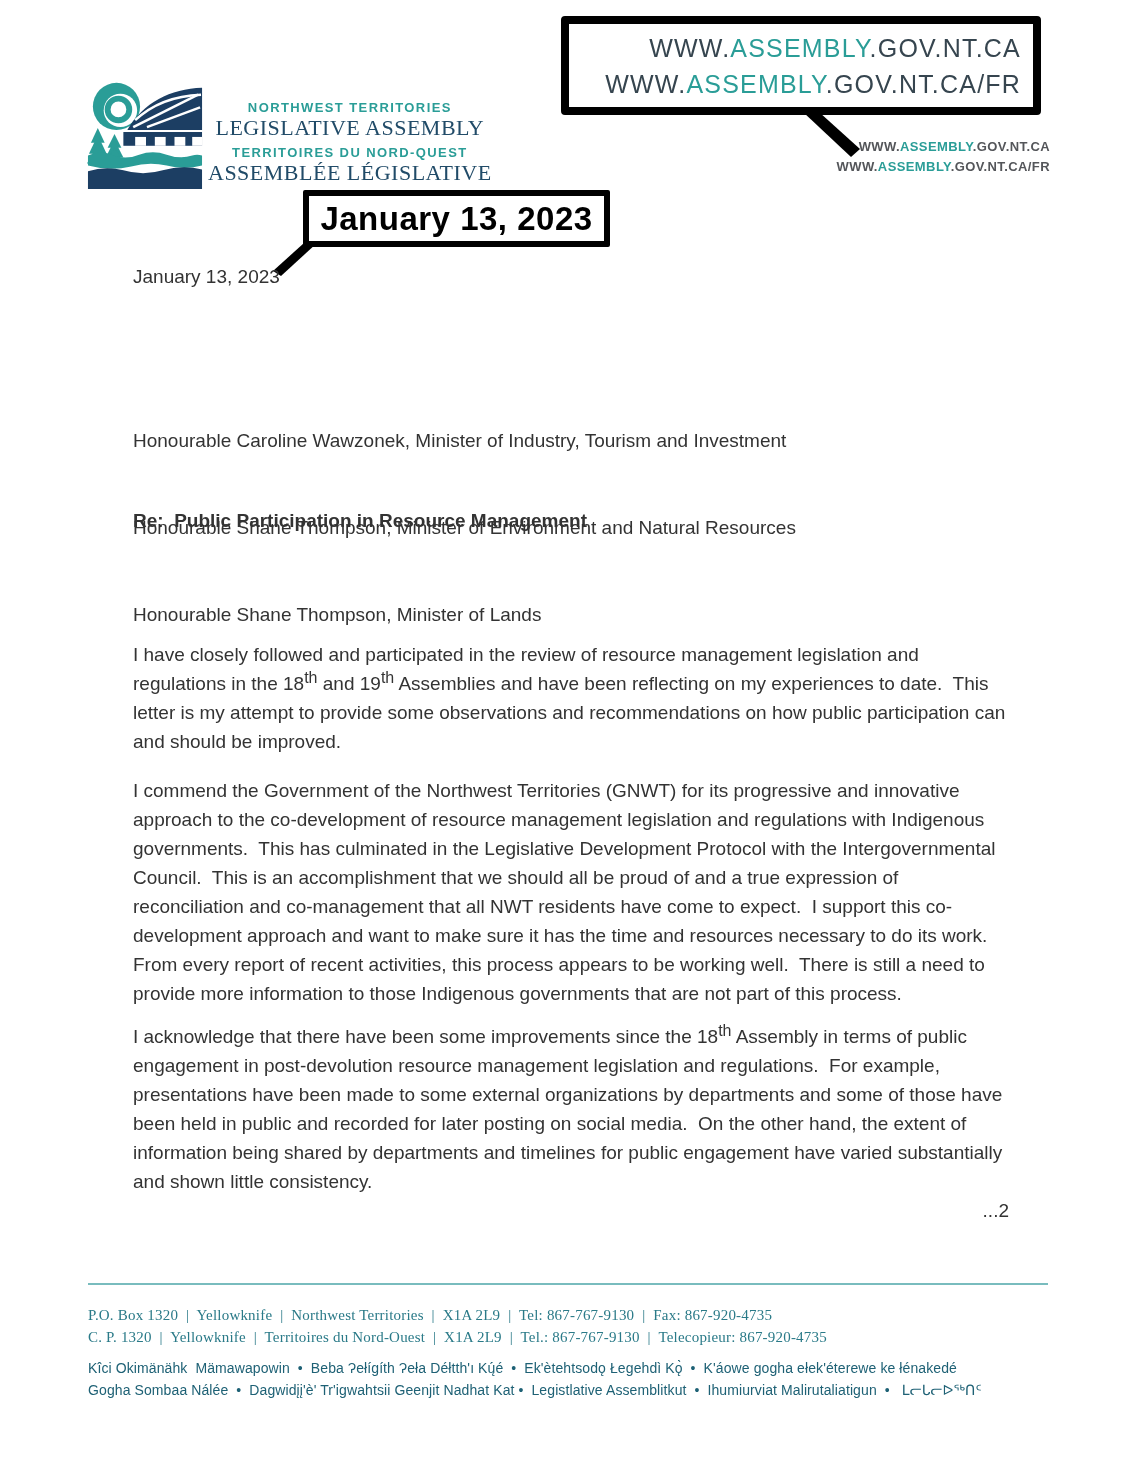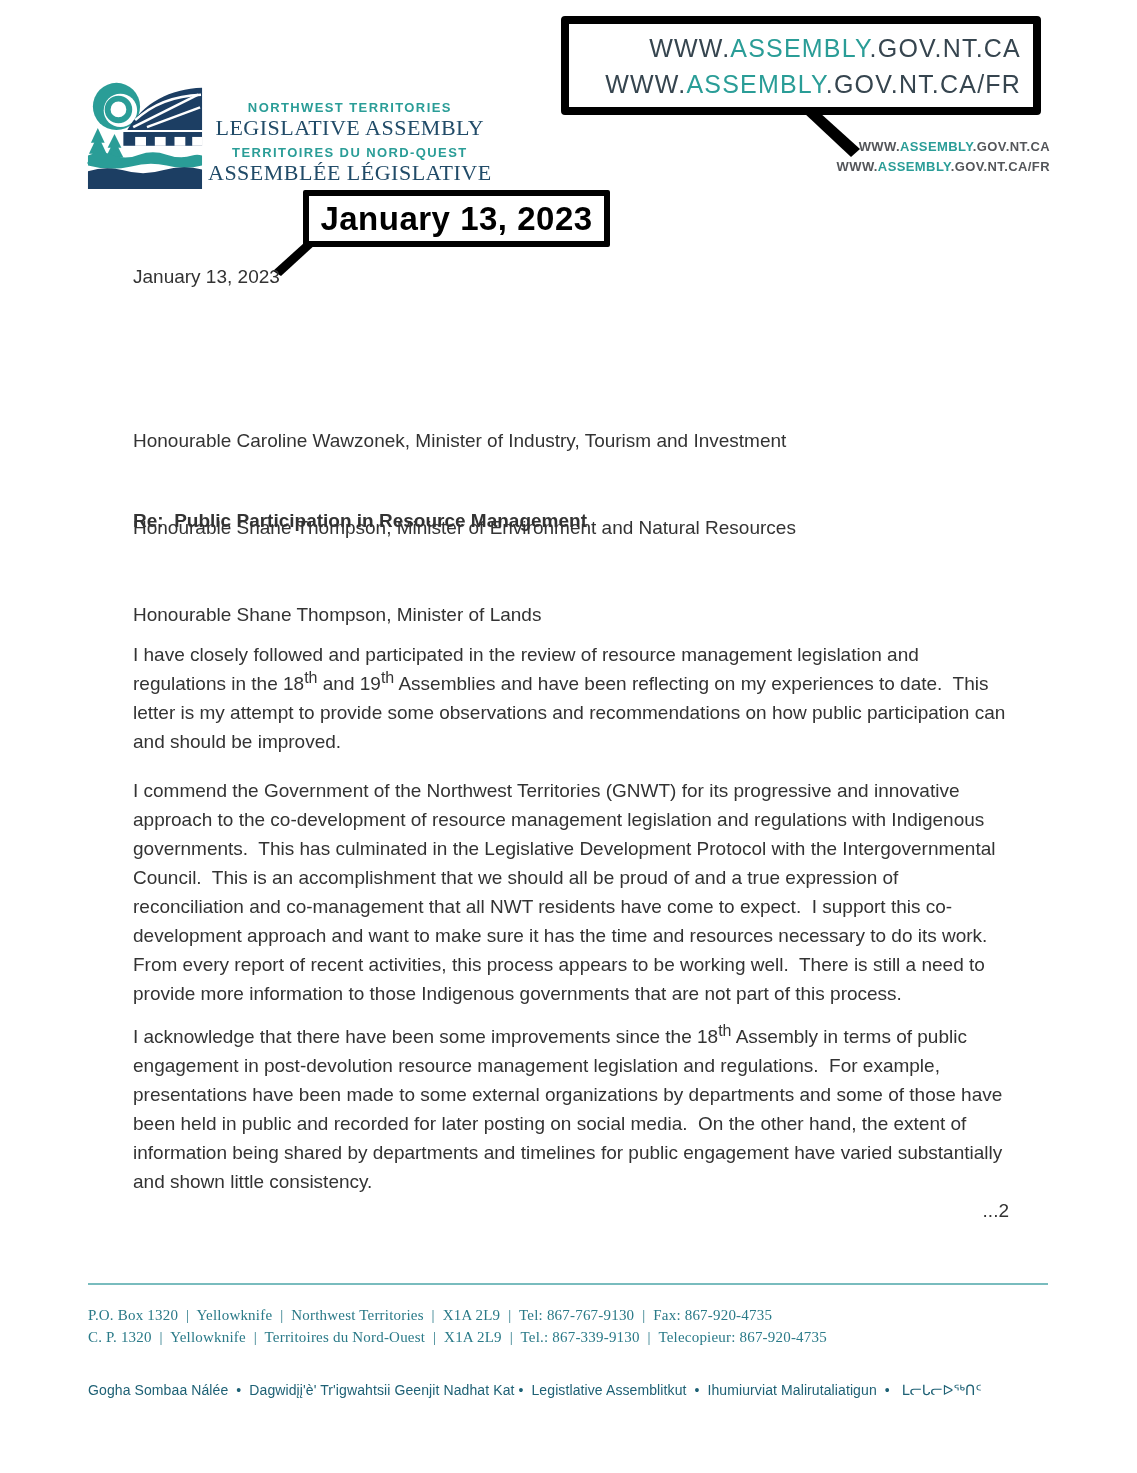--- a/index.html
+++ b/index.html
@@ -148,16 +148,17 @@
   <p class="body-text" style="top:611px;margin:29px 0 0 0;"><span>I have closely followed and participated in the review of resource management legislation and regulations in the 18</span><sup>th</sup><span> and 19</span><sup>th</sup><span> Assemblies and have been reflecting on my experiences to date.  This letter is my attempt to provide some observations and recommendations on how public participation can and should be improved.</span></p>
 
   <p class="body-text" style="top:747px;margin:29px 0 0 0;">I commend the Government of the Northwest Territories (GNWT) for its progressive and innovative approach to the co-development of resource management legislation and regulations with Indigenous governments.  This has culminated in the Legislative Development Protocol with the Intergovernmental Council.  This is an accomplishment that we should all be proud of and a true expression of reconciliation and co-management that all NWT residents have come to expect.  I support this co-development approach and want to make sure it has the time and resources necessary to do its work.  From every report of recent activities, this process appears to be working well.  There is still a need to provide more information to those Indigenous governments that are not part of this process.</p>
 
   <p class="body-text" style="top:993px;margin:29px 0 0 0;"><span>I acknowledge that there have been some improvements since the 18</span><sup>th</sup><span> Assembly in terms of public engagement in post-devolution resource management legislation and regulations.  For example, presentations have been made to some external organizations by departments and some of those have been held in public and recorded for later posting on social media.  On the other hand, the extent of information being shared by departments and timelines for public engagement have varied substantially and shown little consistency.</span></p>
 
   <div class="page-marker" style="top:1200px;">...2</div>
 
   <div class="footer-rule"></div>
   <div class="footer-contact" style="top:1304px;">P.O. Box 1320  |  Yellowknife  |  Northwest Territories  |  X1A 2L9  |  Tel: 867-767-9130  |  Fax: 867-920-4735</div>
-  <div class="footer-contact" style="top:1326px;">C. P. 1320  |  Yellowknife  |  Territoires du Nord-Ouest  |  X1A 2L9  |  Tel.: 867-339-9130  |  Telecopieur: 867-920-4735</div>
+  <div class="footer-contact" style="top:1326px;">C. P. 1320  |  Yellowknife  |  Territoires du Nord-Ouest  |  X1A 2L9  |  Tel.: 867-767-9130  |  Telecopieur: 867-920-4735</div>
+  <div class="footer-lang" style="top:1357px;">Kîci Okimänähk  Mämawapowin  •  Beba Ɂełígíth Ɂeła Déłtth'ı Kų́é  •  Ek'ètehtsodǫ Łegehdì Kǫ̀  •  K'áowe gogha ełek'éterewe ke łénakedé</div>
   <div class="footer-lang" style="top:1379px;">Gogha Sombaa Nálée  •  Dagwidįį'è' Tr'igwahtsii Geenjit Nadhat Kat •  Legistlative Assemblitkut  •  Ihumiurviat Malirutaliatigun  •   ᒪᓕᒐᓕᐅᖅᑎᑦ</div>
 
 </div>
 
 </body></html>

